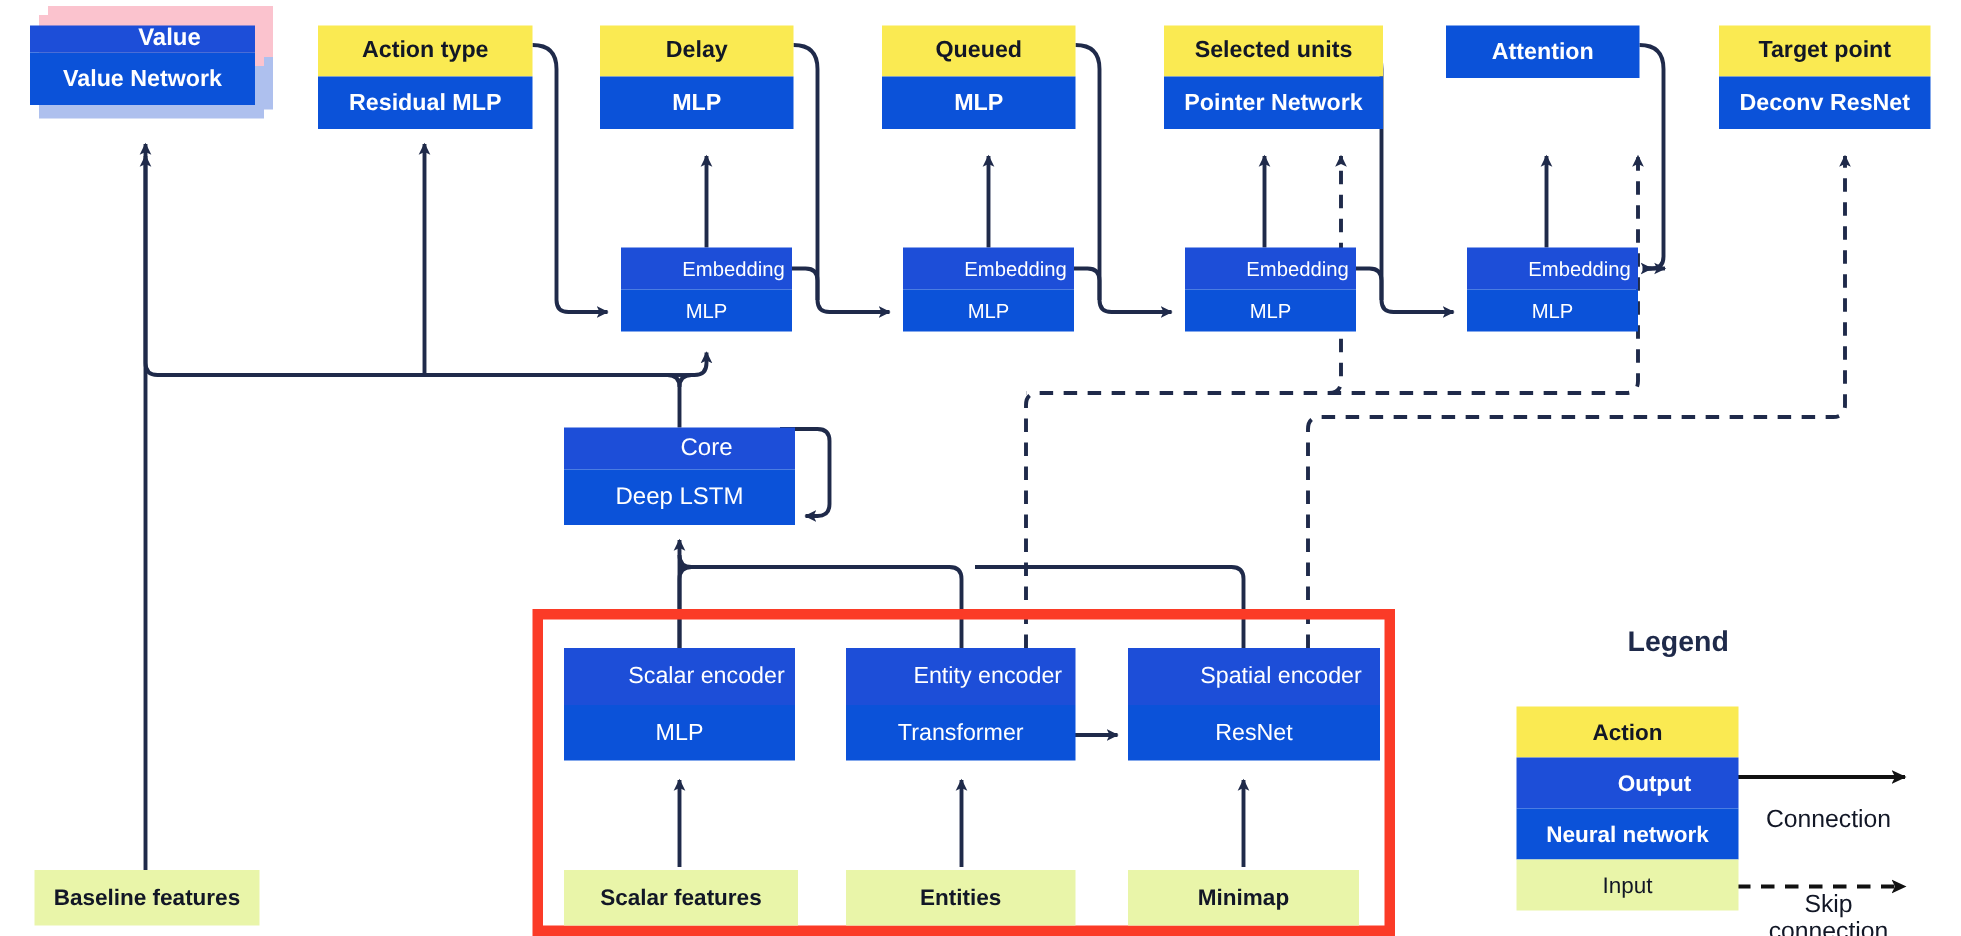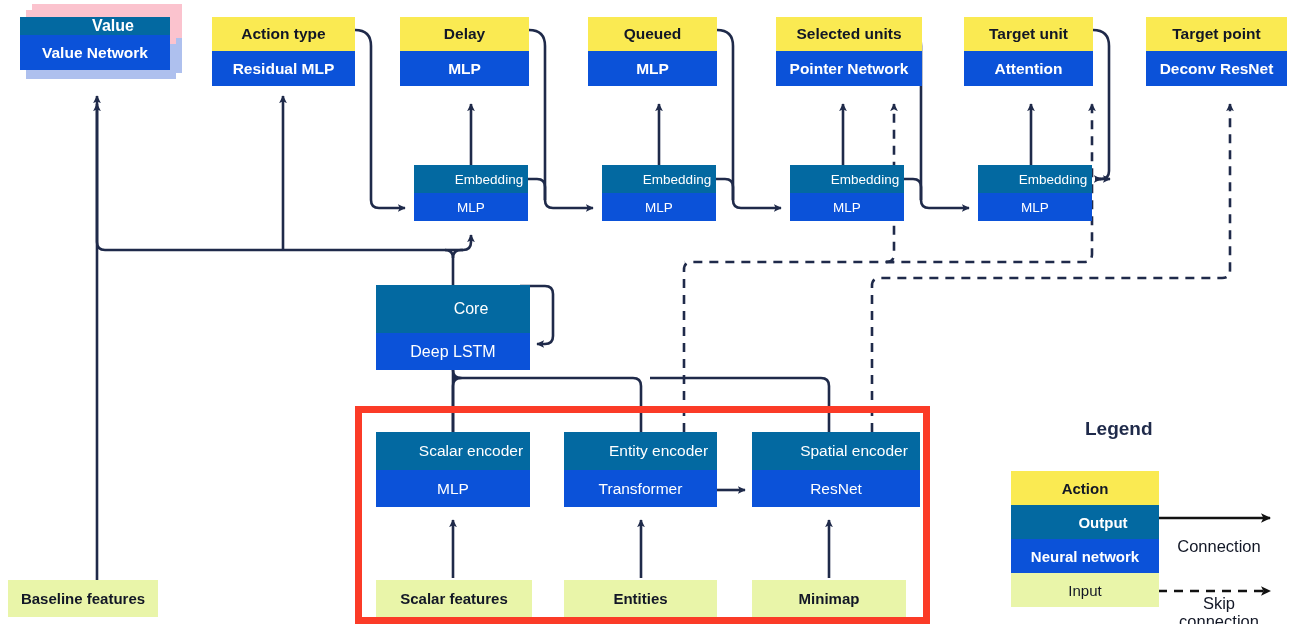--- a/index.html
+++ b/index.html
@@ -7,34 +7,34 @@
        font-family:"Liberation Sans", sans-serif;}
   #stage{position:relative;width:1307px;height:624px;background:#fff;}
 
   svg.wires{position:absolute;left:0;top:0;width:1307px;height:624px;overflow:visible;}
 
   .node{position:absolute;box-sizing:border-box;}
   .band{display:flex;align-items:center;justify-content:center;
         text-align:center;box-sizing:border-box;white-space:nowrap;}
 
   .band.action{background:#FAEA52;color:#121726;font-weight:700;}
-  .band.output{background:#0369a1;color:#ffffff;font-weight:600;padding-left:36px;}
+  .band.output{background:#1d4ed8;color:#ffffff;font-weight:600;padding-left:36px;}
   .band.nn{background:#0B52D9;color:#ffffff;font-weight:600;}
   .band.input{background:#E9F5A9;color:#121726;font-weight:700;}
 
   
   .head .band.action{height:34px;font-size:15.5px;}
   .head .band.nn{height:35px;font-size:15.5px;}
 
   
   .emb .band.output{height:28px;font-size:13.5px;font-weight:500;}
   .emb .band.nn{height:28px;font-size:13.5px;font-weight:500;}
 
   
-  .core .band.output{height:48px;font-size:16px;font-weight:500;text-align:right;}
+  .core .band.output{height:28px;font-size:16px;font-weight:500;text-align:right;}
   .core .band.nn{height:37px;font-size:16px;font-weight:500;}
 
   
   .enc .band.output{height:38px;font-size:15.5px;font-weight:500;}
   .enc .band.nn{height:37px;font-size:15.5px;font-weight:500;}
 
   .inputbox .band.input{height:37px;font-size:15px;}
 
   
   .ghost{position:absolute;box-sizing:border-box;}
@@ -168,21 +168,20 @@
     <div class="band action">Queued</div>
     <div class="band nn">MLP</div>
   </div>
 
   <div class="node head" style="left:776px;top:17px;width:146px;">
     <div class="band action">Selected units</div>
     <div class="band nn">Pointer Network</div>
   </div>
 
   <div class="node head" style="left:964px;top:17px;width:129px;">
-    <div class="band action">Target unit</div>
     <div class="band nn">Attention</div>
   </div>
 
   <div class="node head" style="left:1146px;top:17px;width:141px;">
     <div class="band action">Target point</div>
     <div class="band nn">Deconv ResNet</div>
   </div>
 
   <div class="node emb" style="left:414px;top:165px;width:114px;">
     <div class="band output">Embedding</div>
@@ -219,21 +218,21 @@
   <div class="node enc" style="left:564px;top:432px;width:153px;">
     <div class="band output">Entity encoder</div>
     <div class="band nn">Transformer</div>
   </div>
 
   <div class="node enc" style="left:752px;top:432px;width:168px;">
     <div class="band output">Spatial encoder</div>
     <div class="band nn">ResNet</div>
   </div>
 
-  <div class="node inputbox" style="left:8px;top:580px;width:150px;">
+  <div class="node inputbox" style="left:23px;top:580px;width:150px;">
     <div class="band input">Baseline features</div>
   </div>
 
   <div class="node inputbox" style="left:376px;top:580px;width:156px;">
     <div class="band input">Scalar features</div>
   </div>
 
   <div class="node inputbox" style="left:564px;top:580px;width:153px;">
     <div class="band input">Entities</div>
   </div>

